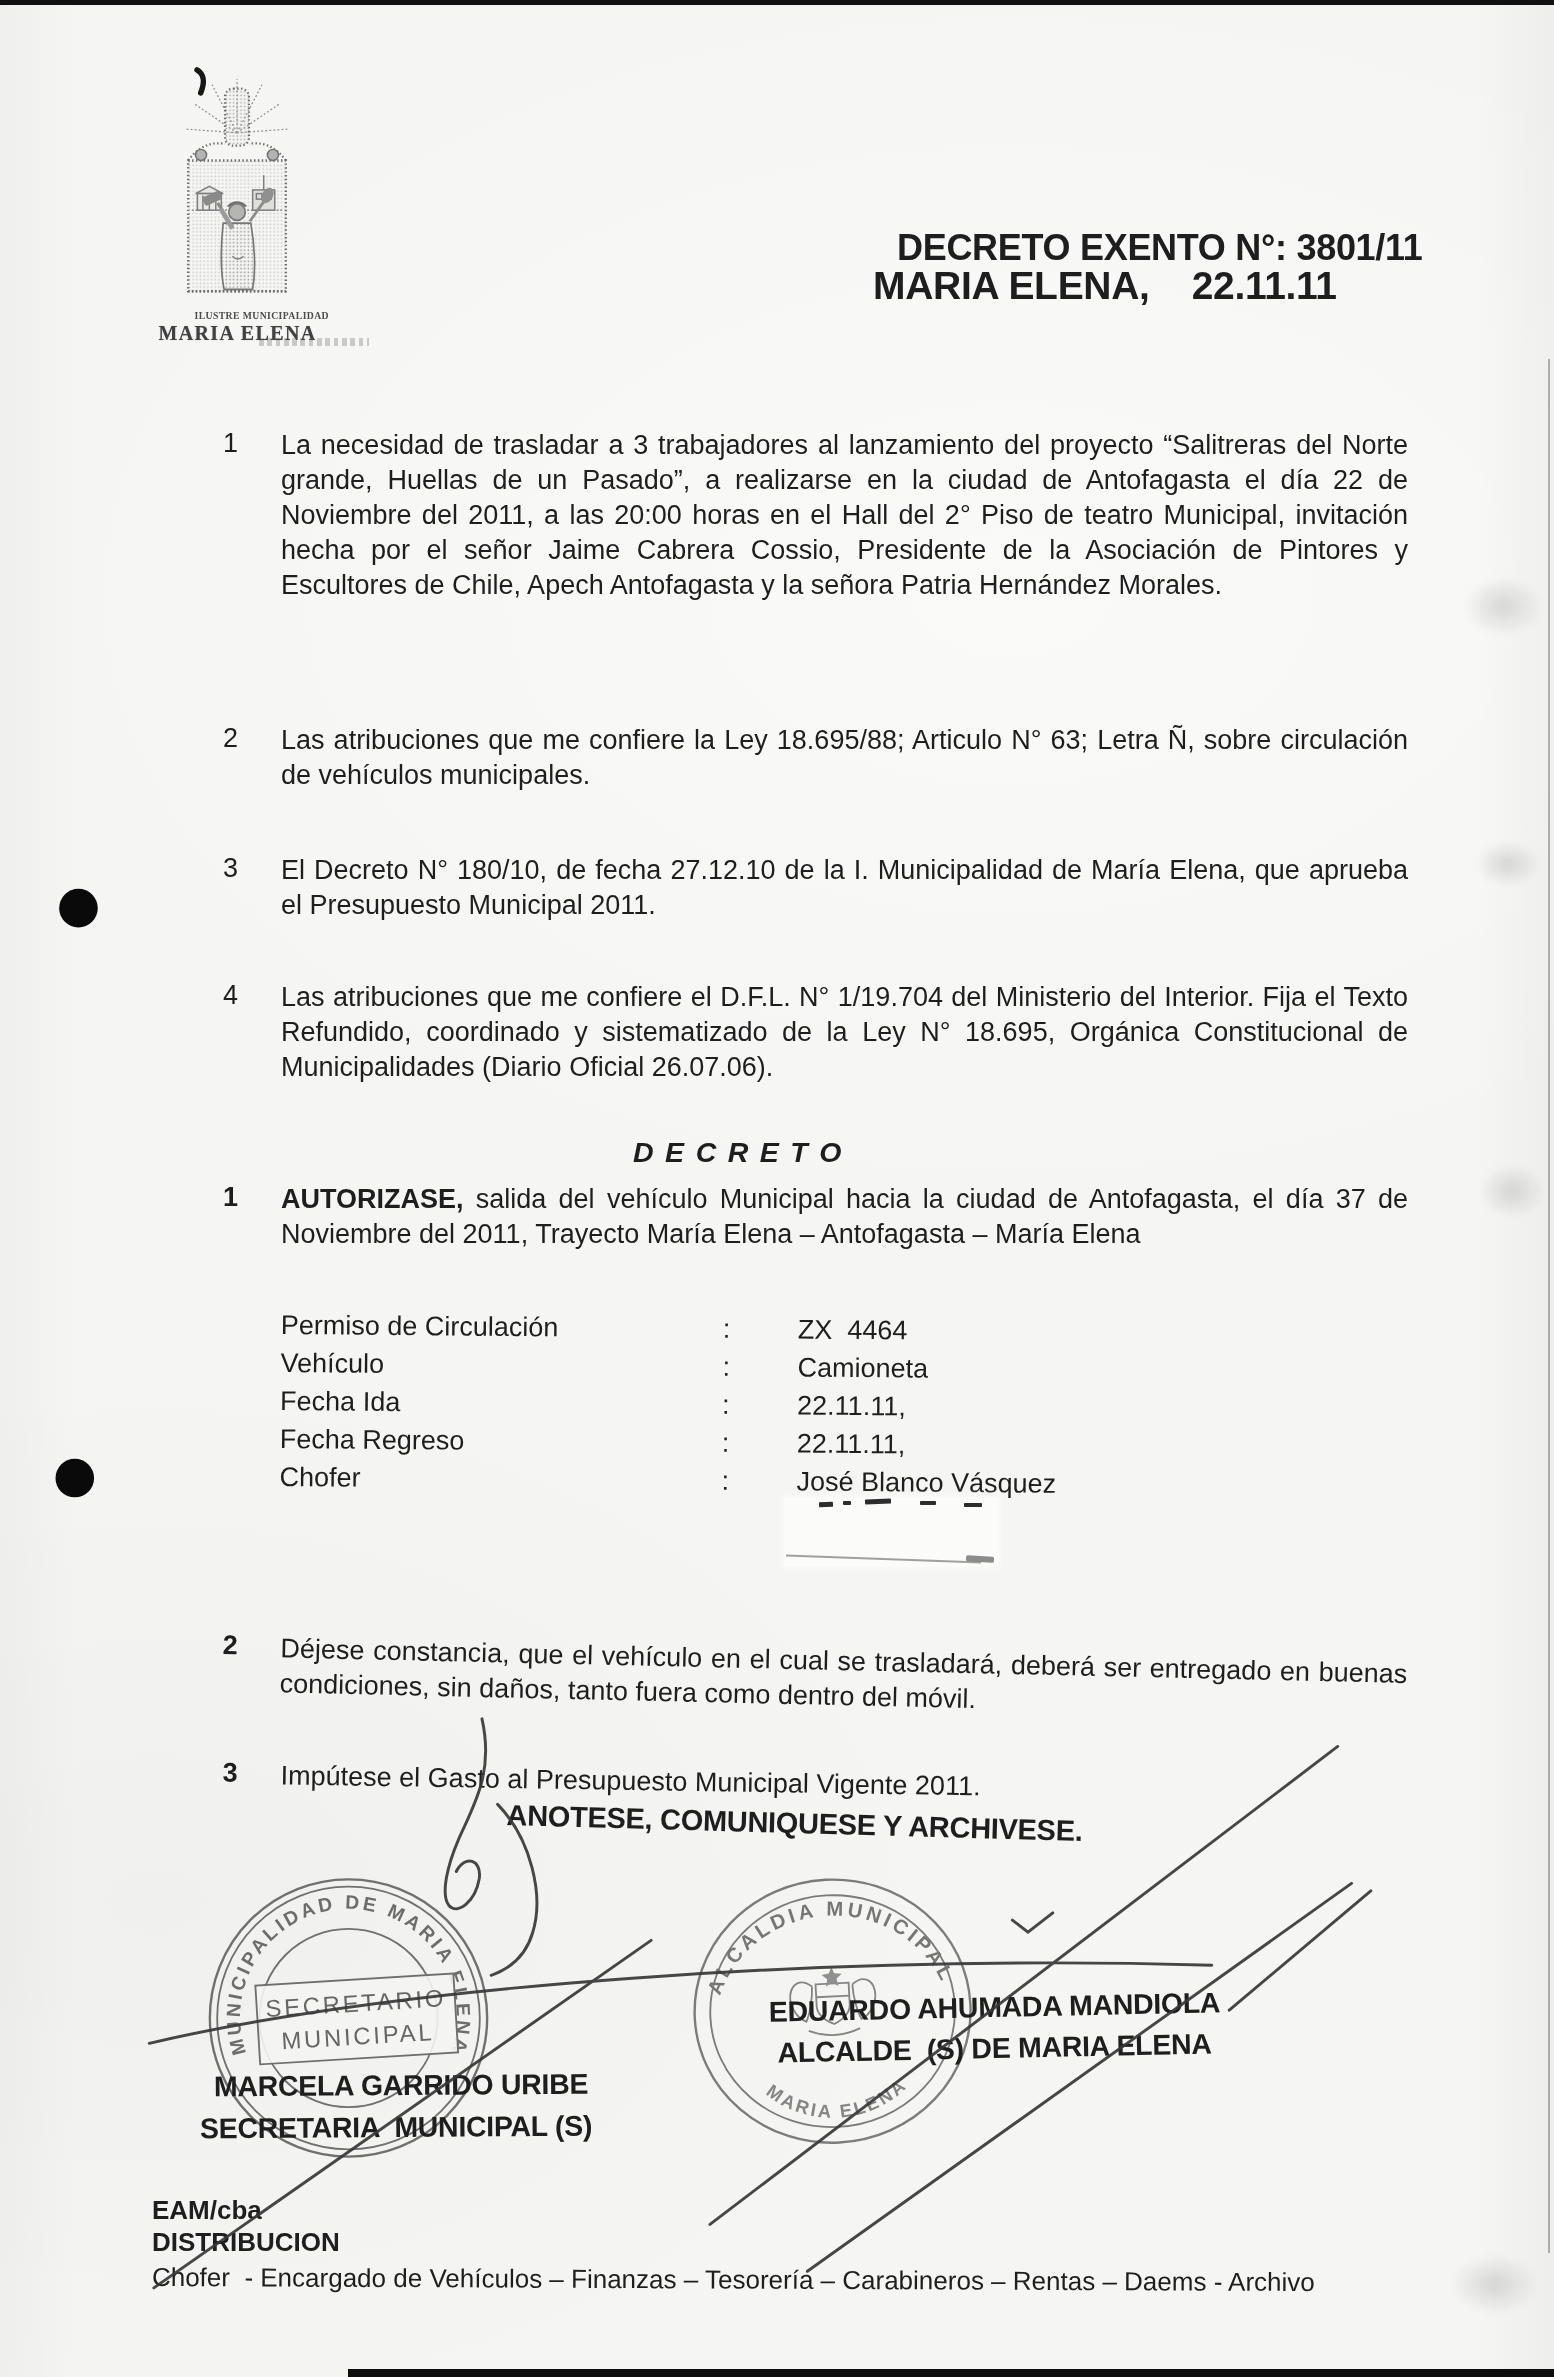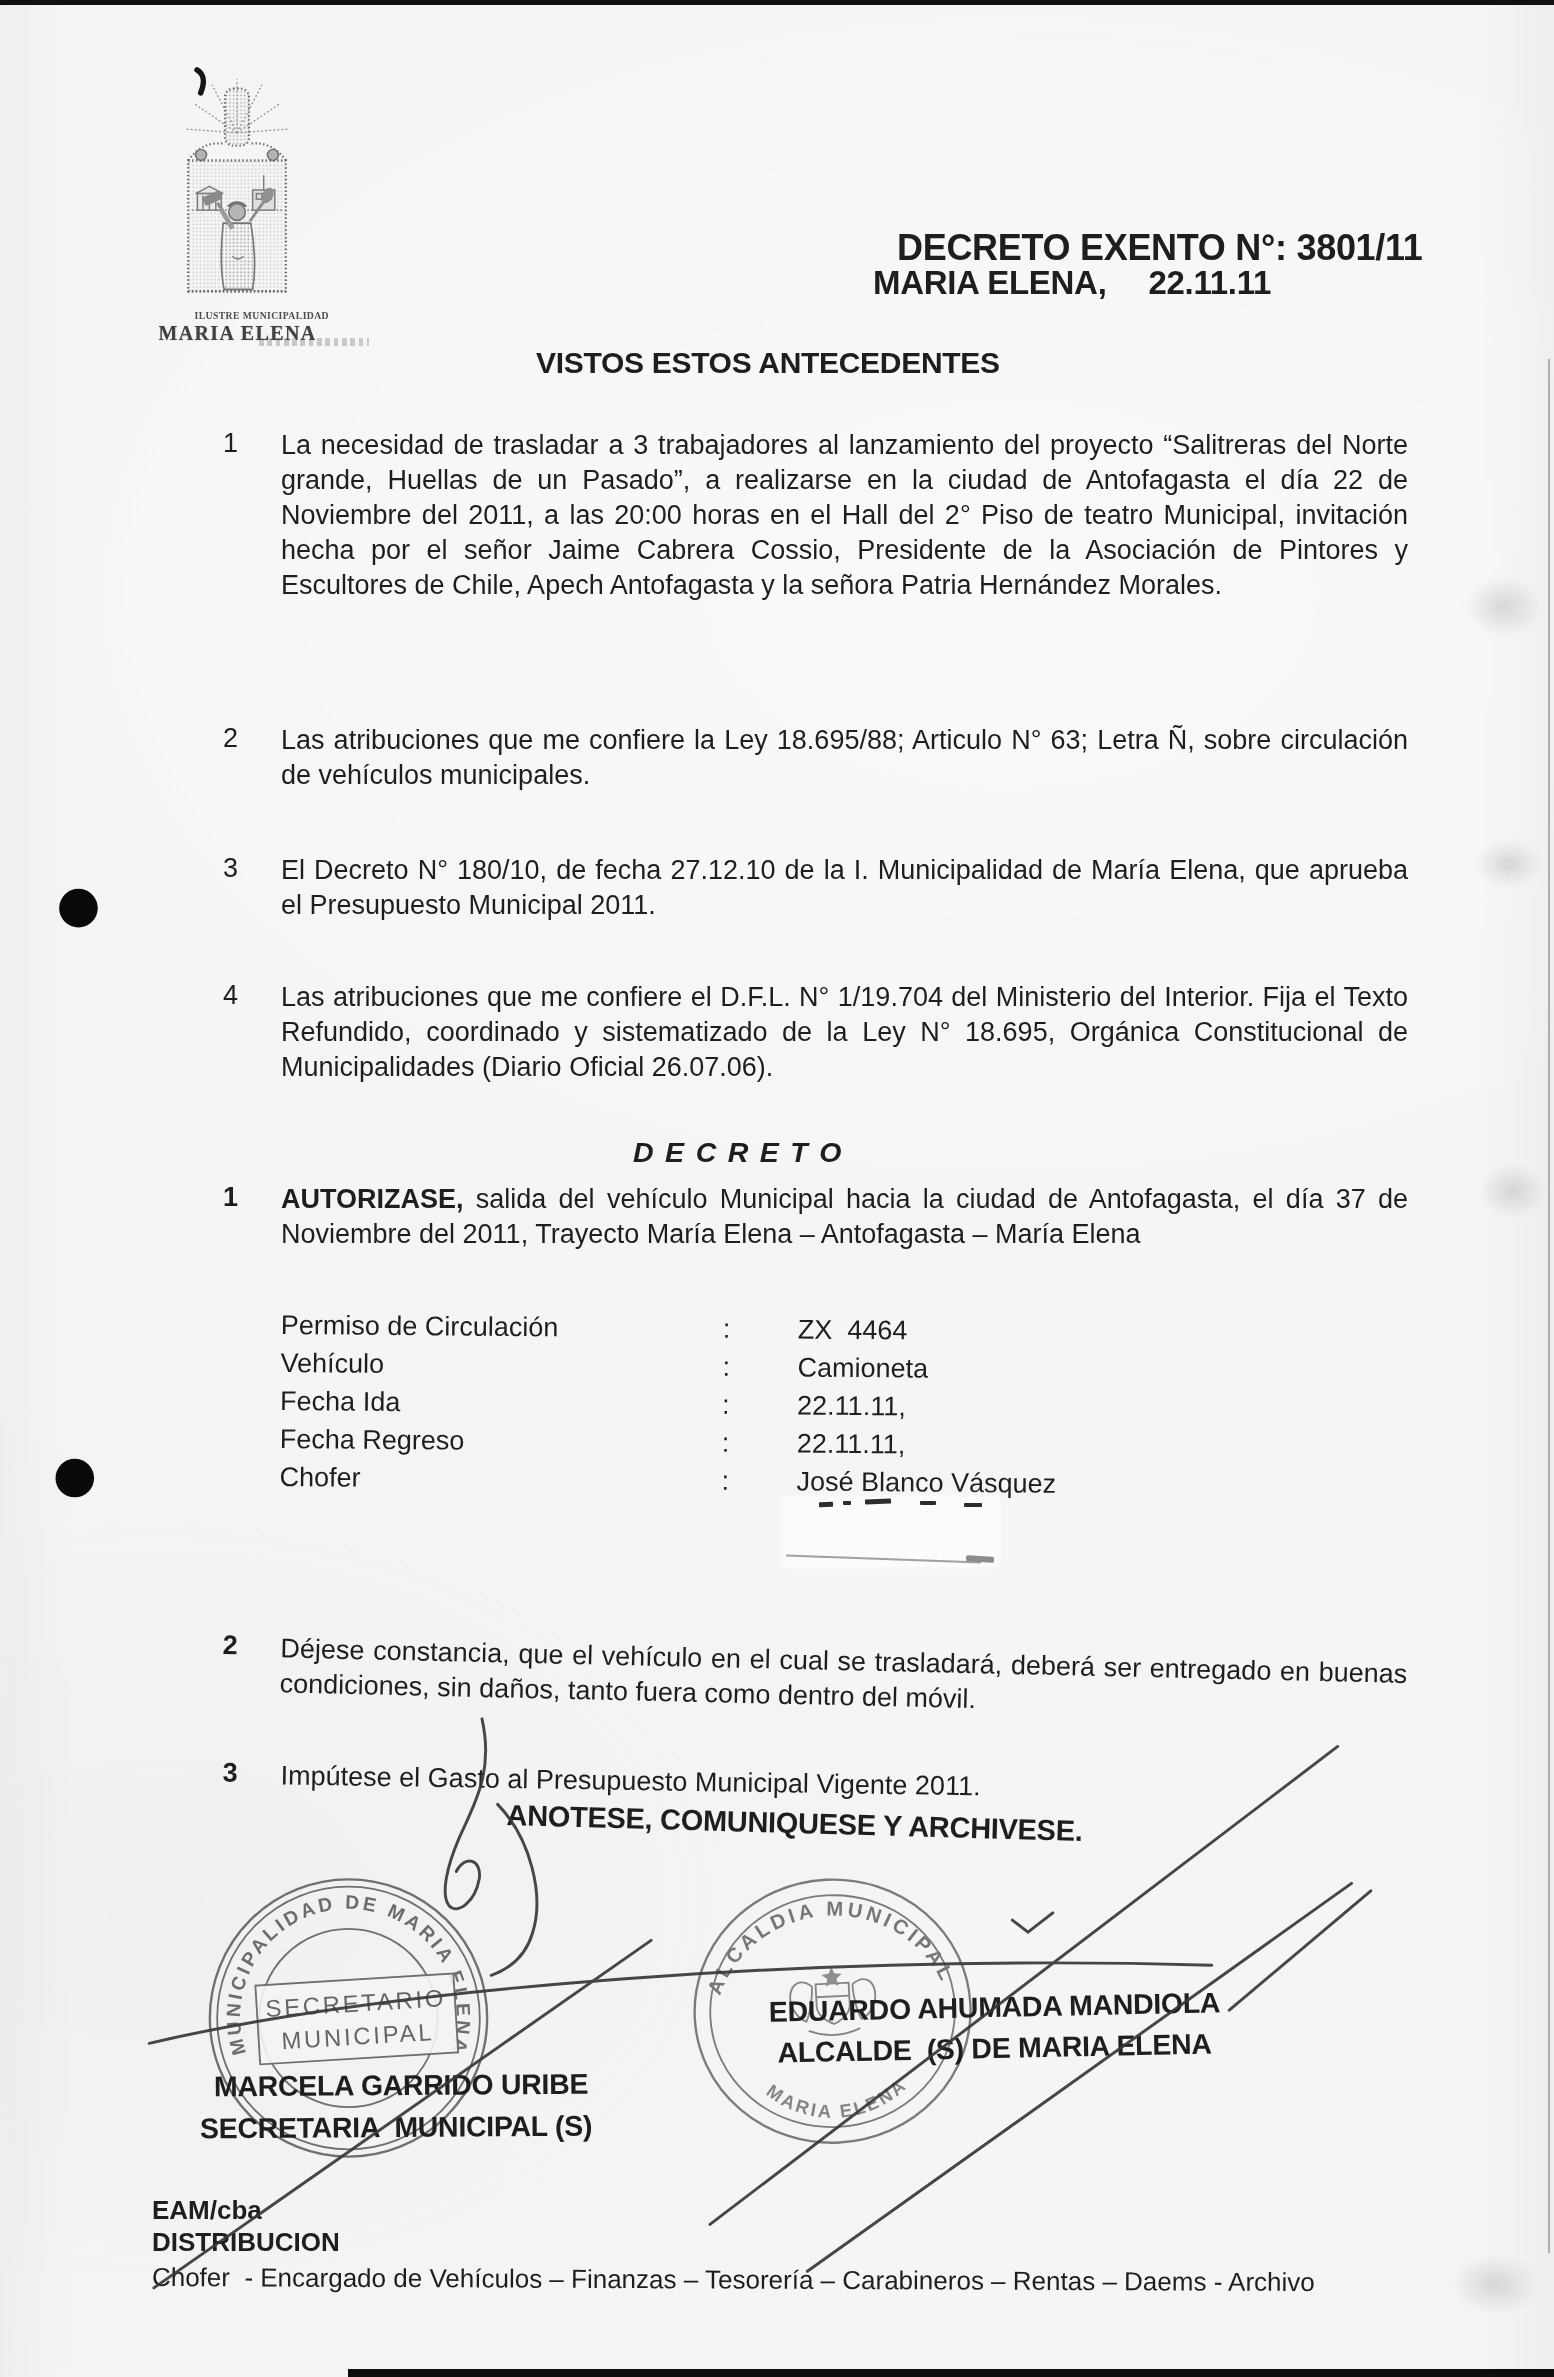--- a/index.html
+++ b/index.html
@@ -23,21 +23,21 @@
   .scribble { left:259px; top:338px; width:110px; height:8.3px; opacity:.35; filter:blur(0.6px);
     background:repeating-linear-gradient(90deg,#777 0 4.6px, transparent 4.6px 8.3px); }
   
   .emblem { left:177px; top:72px; width:120px; height:234px; }
   .cap1 { left:145px; top:310px; width:184px; text-align:right; font-family:"Liberation Serif", serif;
           font-weight:bold; font-size:9.7px; letter-spacing:0.4px; color:#4c4c4c; }
   .cap2 { left:127px; top:322px; width:221px; text-align:center; font-family:"Liberation Serif", serif;
           font-weight:bold; font-size:20px; letter-spacing:1.4px; color:#414141; text-shadow:0 0 0.9px rgba(60,60,60,.5); }
   
   .hdr1 { left:897px; top:227px; font-size:36px; font-weight:bold; white-space:pre; letter-spacing:-0.3px; }
-  .hdr2 { left:873px; top:264px; font-size:33px; font-weight:bold; white-space:pre; letter-spacing:-0.3px; display:flex; gap:42px; }
+  .hdr2 { left:873px; top:264px; font-size:39px; font-weight:bold; white-space:pre; letter-spacing:-0.3px; display:flex; gap:42px; }
   .vistos { left:536px; top:346px; font-size:30px; font-weight:bold; letter-spacing:-0.3px; }
   
   .item { }
   .num  { position:absolute; left:223px; width:27.6px; font-size:27px; }
   .numb { font-weight:bold; }
   .txt  { position:absolute; left:281px; width:1127px; font-size:27px; line-height:35px; text-align:justify; }
   .lead { font-weight:bold;margin-top:14px; }
   .dtitle { left:633px; top:1136px; font-size:28.5px; font-weight:bold; letter-spacing:1.8px;font-style:italic; }
   
   .details { left:281px; top:1306px; width:791px; transform:rotate(.5deg); transform-origin:left top; }
@@ -137,21 +137,20 @@
       <path d="M60,200 q6,6 12,0" fill="none" stroke="#7c7c7c" stroke-width="1.6"></path>
     </g>
     <line x1="12" y1="238" x2="118" y2="238" stroke="#6e6e6e" stroke-width="2.6" stroke-dasharray="1.6,2.6"></line>
   </svg>
   <div class="abs cap1">ILUSTRE MUNICIPALIDAD</div>
   <div class="abs cap2">MARIA ELENA</div>
 
   <div class="abs hdr1"><span>DECRETO EXENTO N°:</span><span> </span><span>3801/11</span></div>
   <div class="abs hdr2"><span>MARIA ELENA,</span><span>22.11.11</span></div>
 
-  <div class="abs vistos">VISTOS ESTOS ANTECEDENTES</div>
 
   <div class="abs item" style="top:428px;">
     <span class="num">1</span>
     <span class="txt">La necesidad de trasladar a 3 trabajadores al lanzamiento del proyecto “Salitreras del Norte grande, Huellas de un Pasado”, a realizarse en la ciudad de Antofagasta el día 22 de Noviembre del 2011, a las 20:00 horas en el Hall del 2° Piso de teatro Municipal, invitación hecha por el  señor Jaime Cabrera Cossio, Presidente de la Asociación de Pintores y Escultores de Chile, Apech Antofagasta y la señora Patria Hernández Morales.</span>
   </div>
   <div class="abs item" style="top:723px;">
     <span class="num">2</span>
     <span class="txt">Las atribuciones que me confiere la Ley 18.695/88; Articulo N° 63; Letra Ñ, sobre circulación de  vehículos municipales.</span>
   </div>
   <div class="abs item" style="top:853px;">

